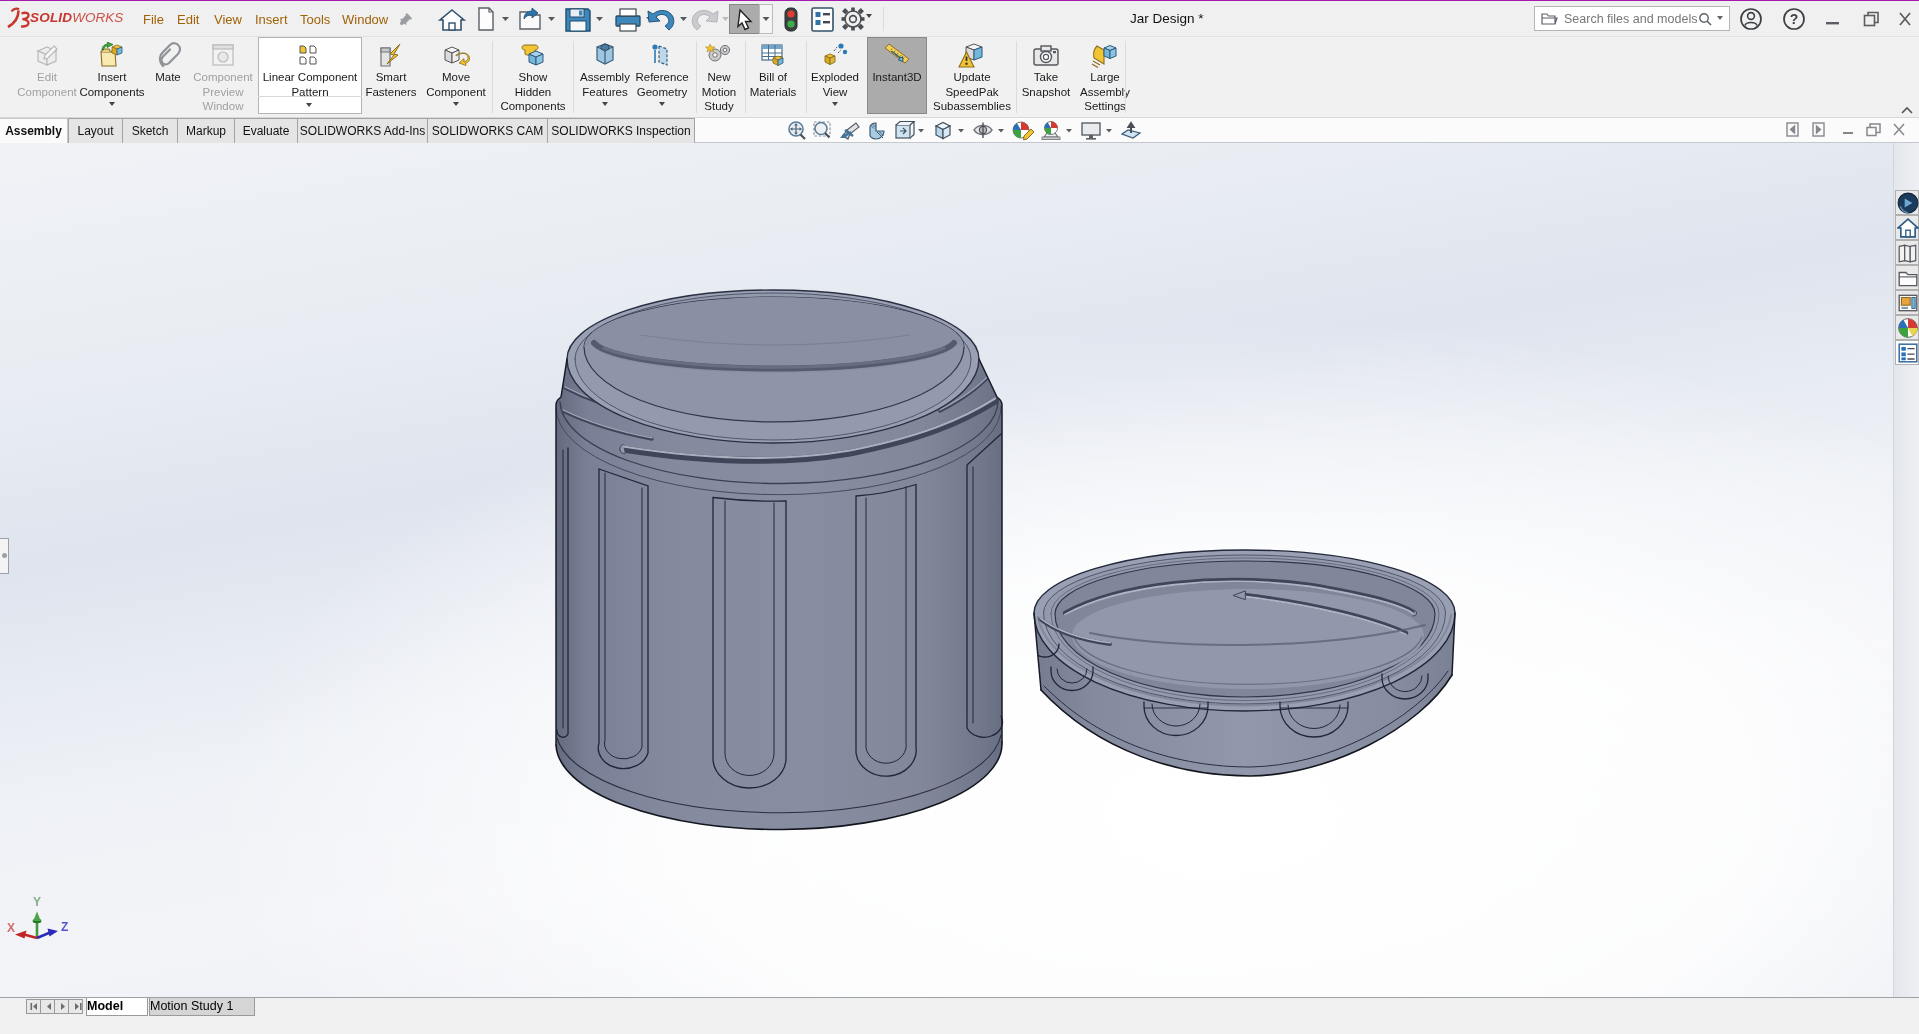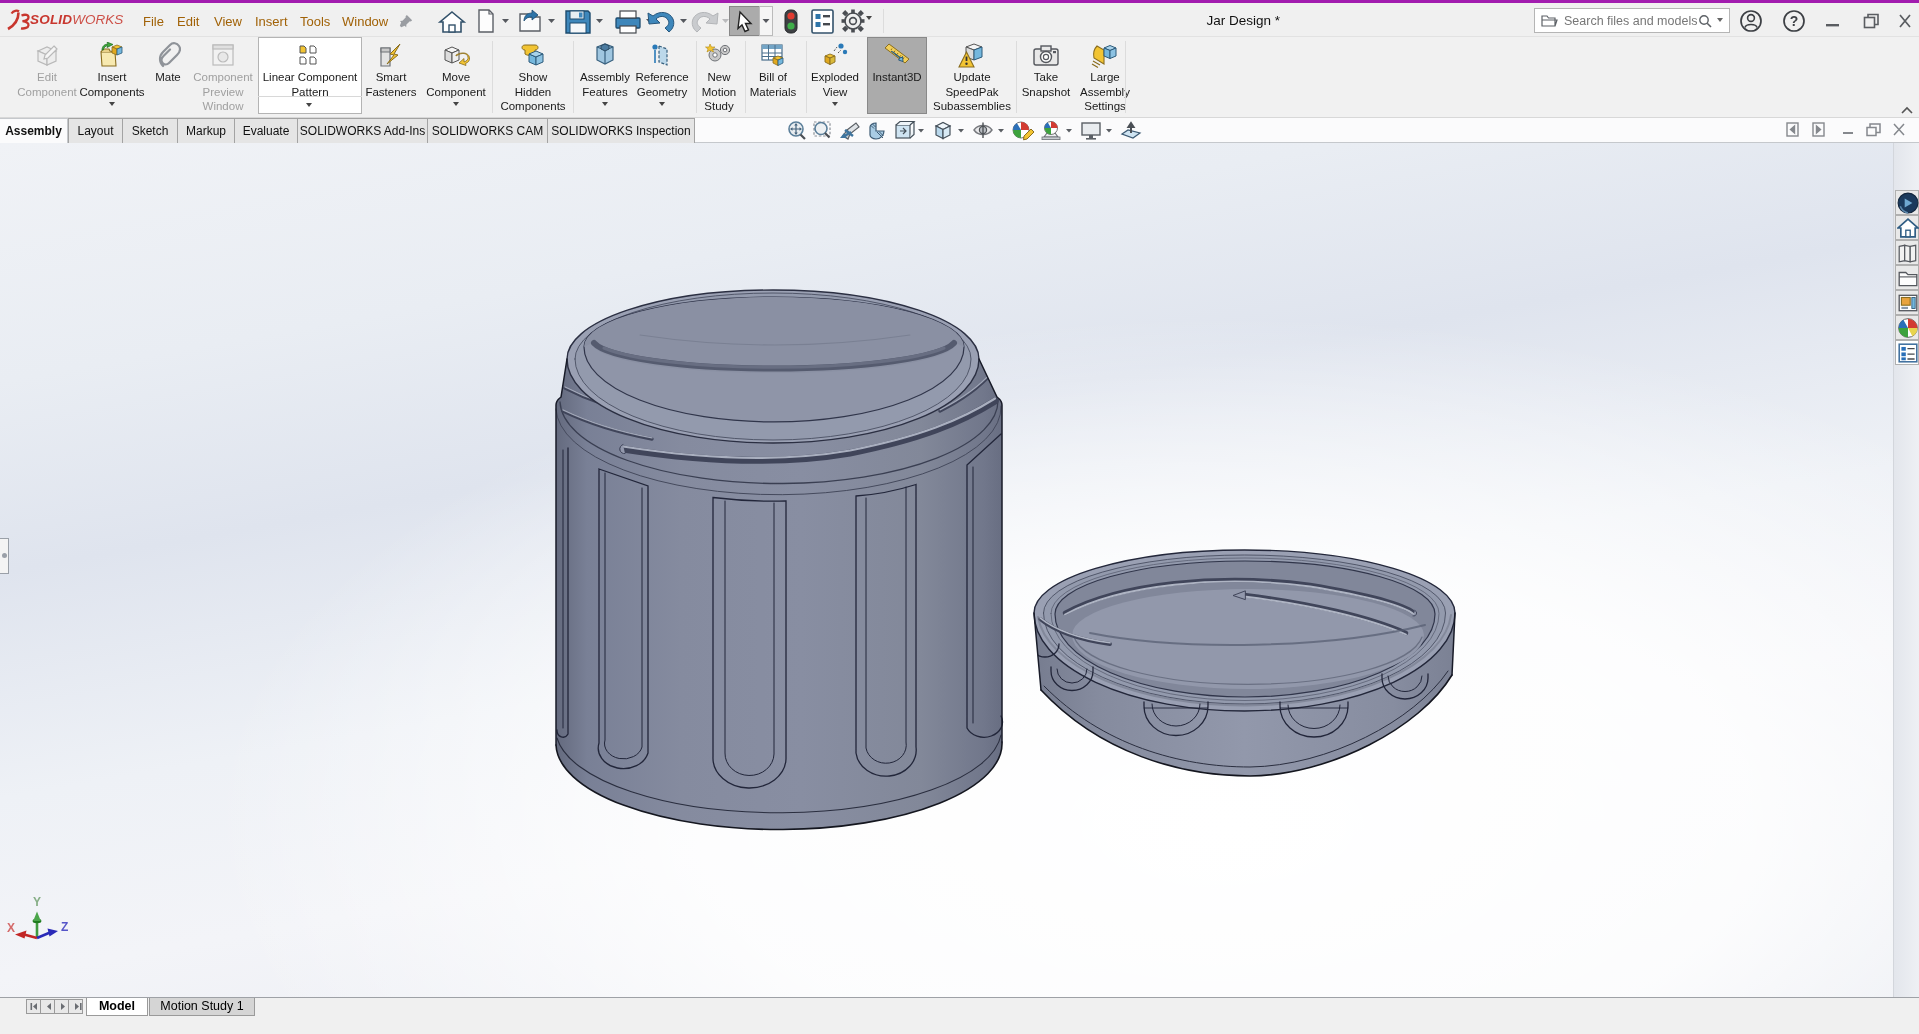--- a/index.html
+++ b/index.html
@@ -1,21 +1,21 @@
 <!DOCTYPE html>
 <html><head>
 <meta charset="utf-8">
 <style>
 * { margin:0; padding:0; box-sizing:border-box; }
 html,body { width:1919px; height:1034px; overflow:hidden; font-family:"Liberation Sans",sans-serif; }
 #app { position:relative; width:1919px; height:1034px; background:#f0f0f0; }
 
-#titlebar { position:absolute; left:0; top:0; width:1919px; height:36px; background:#f0f0f0; border-top:3px solid #a21caf; }
+#titlebar { position:absolute; left:0; top:0; width:1919px; height:36px; background:#f0f0f0; border-top:1px solid #a21caf; }
 .menu { position:absolute; top:11px; font-size:13px; color:#a16207; }
-#title { position:absolute; top:10px; left:1130px; width:150px; text-align:right; font-size:13.5px; color:#111; }
+#title { position:absolute; top:10px; left:1130px; width:150px; text-align:left; font-size:13.5px; color:#111; }
 
 #searchbox { position:absolute; left:1534px; top:5px; width:196px; height:25px; background:#fff; border:1px solid #b5b5b5; }
 #searchbox span.ph { position:absolute; left:29px; top:5px; font-size:12.5px; color:#777; }
 
 #ribbon { position:absolute; left:0; top:36px; width:1919px; height:82px; background:#f1f1f1; border-top:1px solid #e2e2e2; border-bottom:1px solid #d8d8d8; }
 .rbtn { position:absolute; top:2px; text-align:center; font-size:11.5px; line-height:14.5px; color:#1a1a1a; }
 .rbtn .ic { display:block; margin:3px auto 2px auto; }
 .rbtn.dis { color:#a0a0a0; }
 .rsep { position:absolute; top:4px; height:72px; width:1px; background:#dcdcdc; }
 .drop { display:block; margin:3px auto 0 auto; width:0; height:0; border-left:3.5px solid transparent; border-right:3.5px solid transparent; border-top:4px solid #444; }
@@ -27,21 +27,21 @@
 #viewport { position:absolute; left:0; top:143px; width:1919px; height:854px;
   background:
    radial-gradient(ellipse 1500px 750px at 64% 80%, rgba(255,255,255,1) 0%, rgba(255,255,255,0.85) 35%, rgba(255,255,255,0) 68%),
    linear-gradient(170deg, #f0f2f6 0%, #e9edf3 20%, #dfe4ee 36%, #eef1f6 55%, #f3f4f8 70%, #e6e9f0 100%);
 }
 
 #taskpane { position:absolute; right:0; top:143px; width:26px; height:854px; background:linear-gradient(90deg,#e3e6ec,#eef0f4); border-left:1px solid #d3d6dc; }
 .tptab { position:absolute; left:1px; width:24px; height:25px; background:#e9e9e9; border:1px solid #b0b0b0; }
 
 #bottombar { position:absolute; left:0; top:997px; width:1919px; height:19px; background:#f0f0f0; border-top:1px solid #9ea1a6; }
-.btab { position:absolute; top:0; height:18px; font-size:12.5px; line-height:17px; text-align:center; }
+.btab { position:absolute; top:0; height:18px; font-size:12.5px; line-height:17px; text-align:left; }
 
 #statusbar { position:absolute; left:0; top:1016px; width:1919px; height:18px; background:#f0f0f0; border-top:1px solid #d5d5d5; font-size:12.5px; color:#111; }
 </style>
 </head>
 <body>
 <div id="app">
   <div id="titlebar">
 
     <svg width="120" height="28" style="position:absolute;left:4px;top:4px" viewBox="0 0 120 28">
       <g fill="none" stroke="#c8362e">

